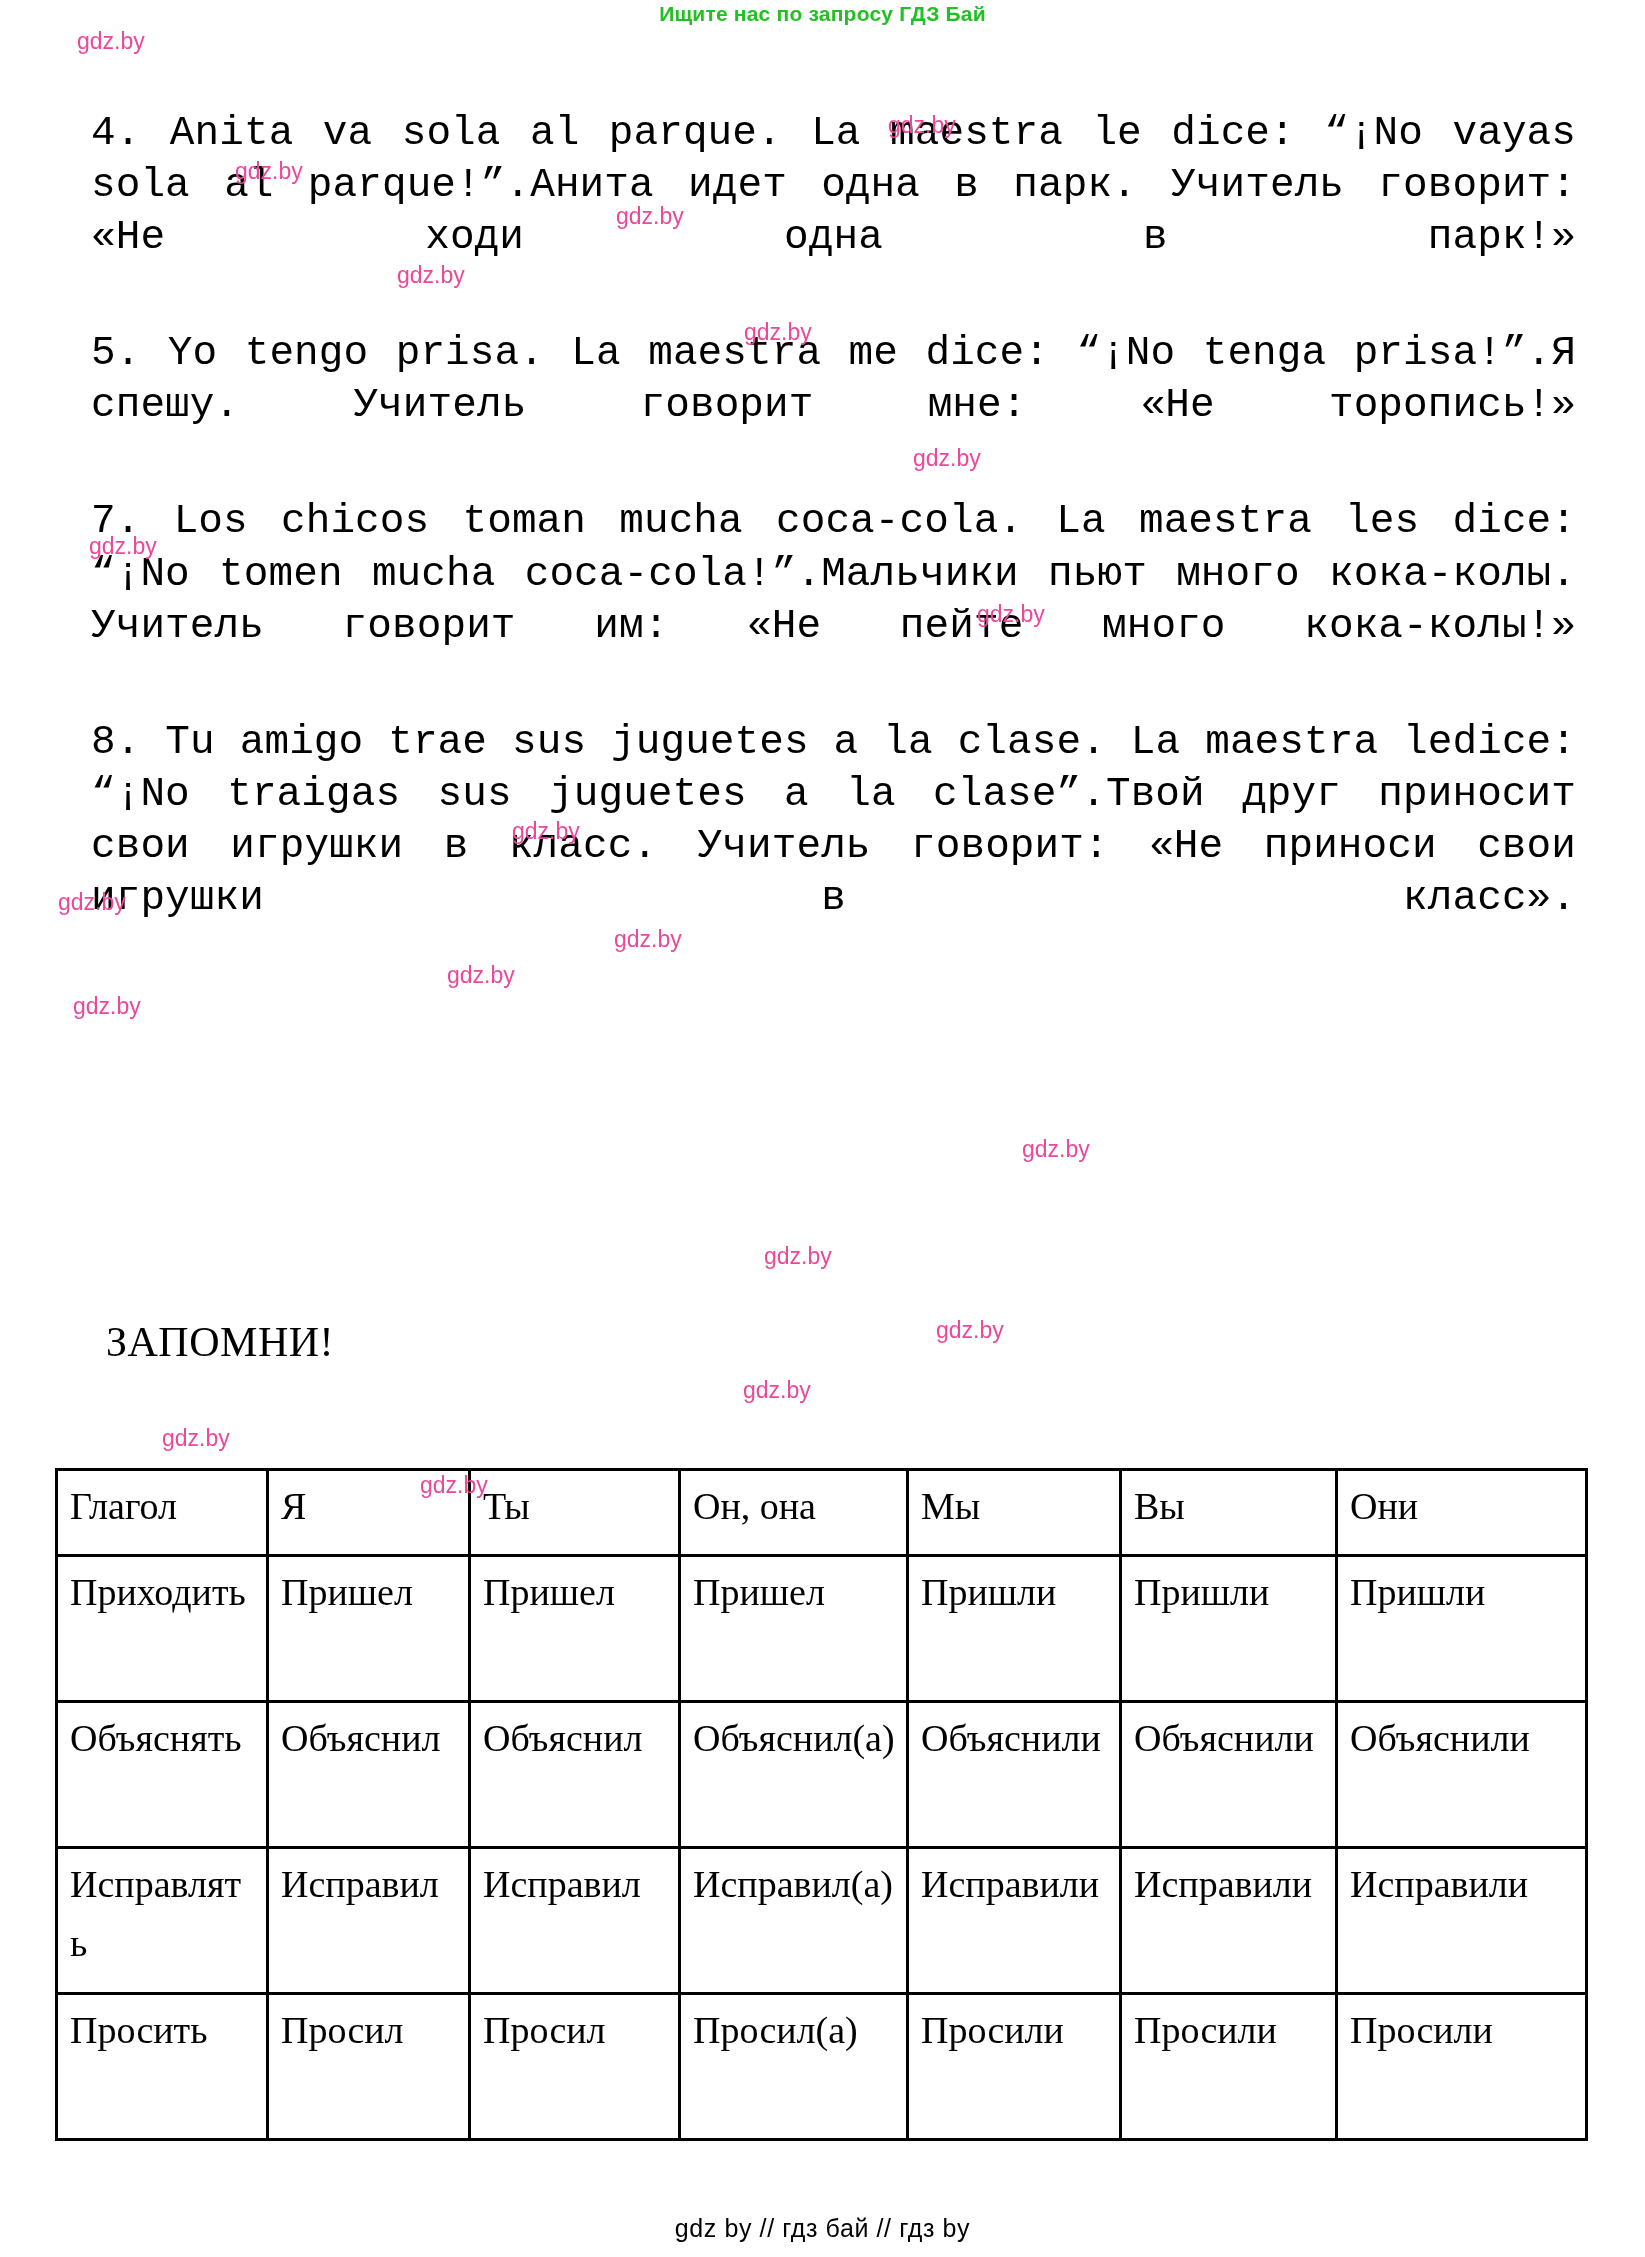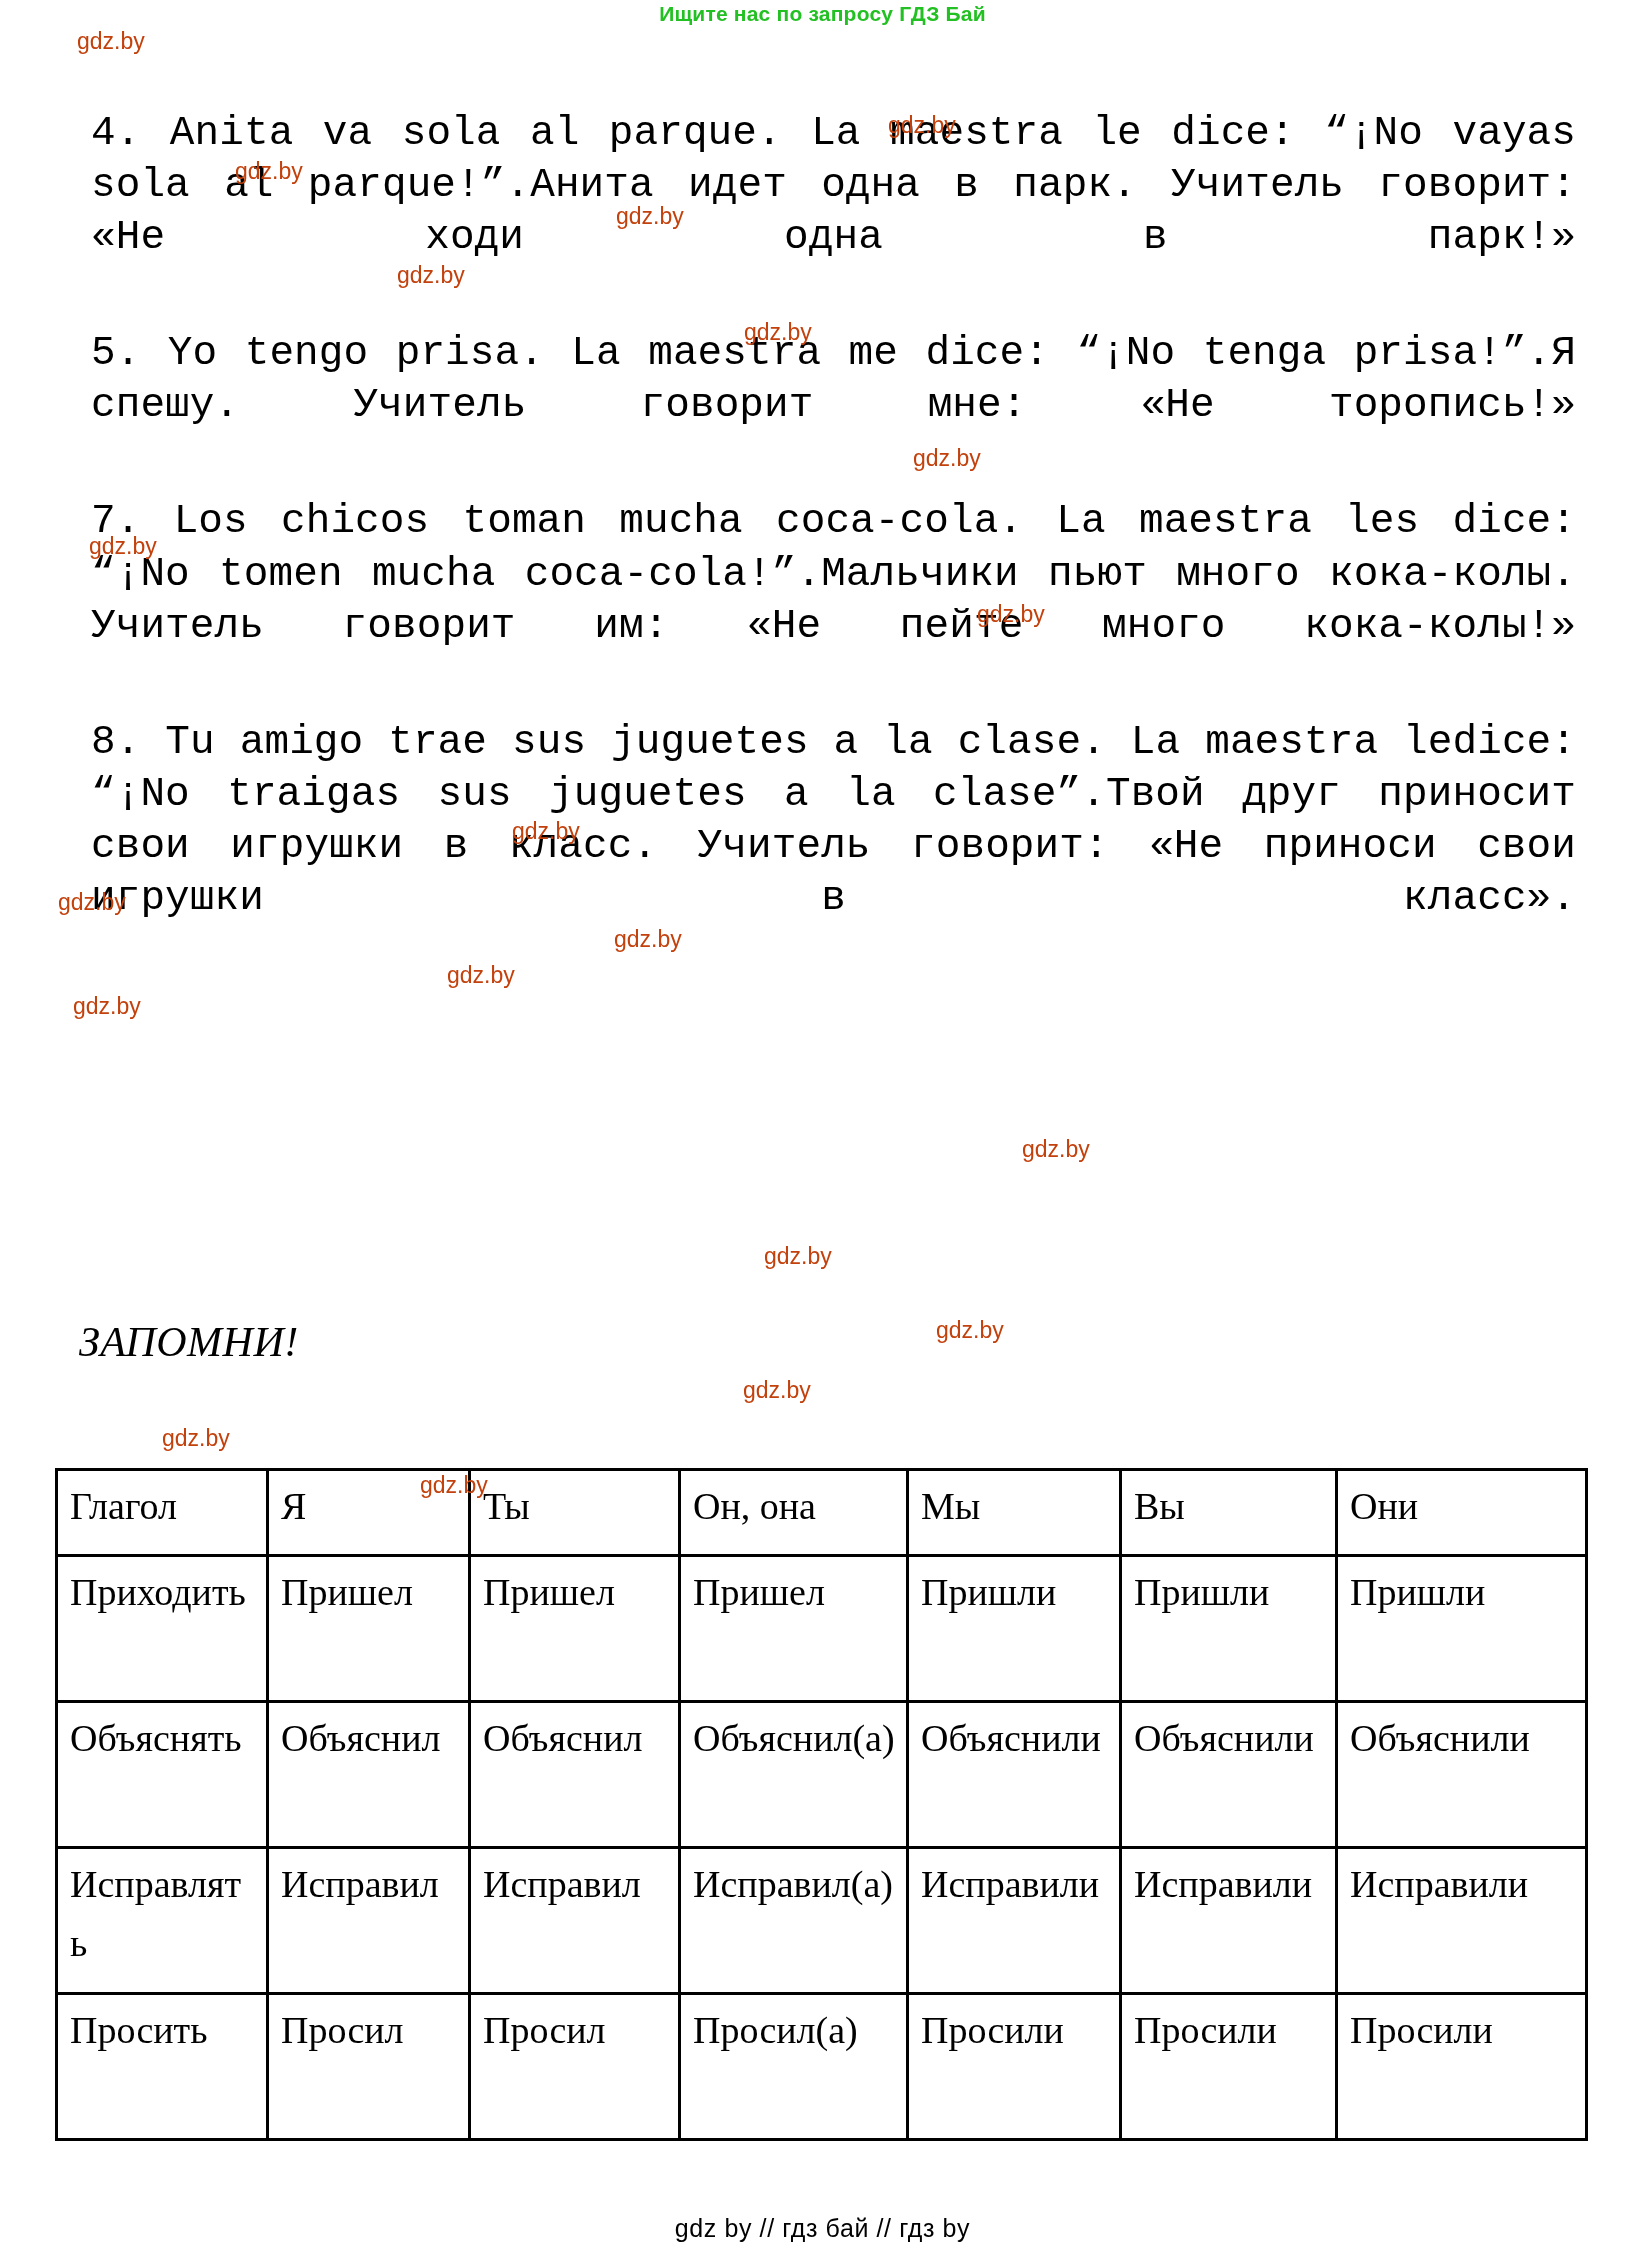--- a/index.html
+++ b/index.html
@@ -51,26 +51,25 @@
   
   .para::after {
     content: "";
     display: inline-block;
     width: 100%;
   }
 
   
   .remember-heading {
     position: absolute;
-    left: 79px;
+    left: 106px;
     top: 1321px;
     font-size: 42px;
     line-height: 1;
     letter-spacing: 0.5px;
-    font-style: italic;
   }
 
   
   .verb-table {
     position: absolute;
     left: 55px;
     top: 1468px;
     width: 1530px;
     border-collapse: collapse;
     table-layout: fixed;
@@ -109,21 +108,21 @@
     font-size: 25px;
     color: #5b1a8c;
     letter-spacing: 0.6px;
   }
 
   
   .wm {
     position: absolute;
     font-family: "Liberation Sans", sans-serif;
     font-size: 23px;
-    color: #c2410c;
+    color: #ec4899;
     white-space: nowrap;
     pointer-events: none;
     z-index: 5;
   }
 </style>
 </head>
 <body>
 
 <div class="top-banner" style="color: rgb(34, 192, 34); text-align: center;">Ищите нас по запросу ГДЗ Бай</div>
 

